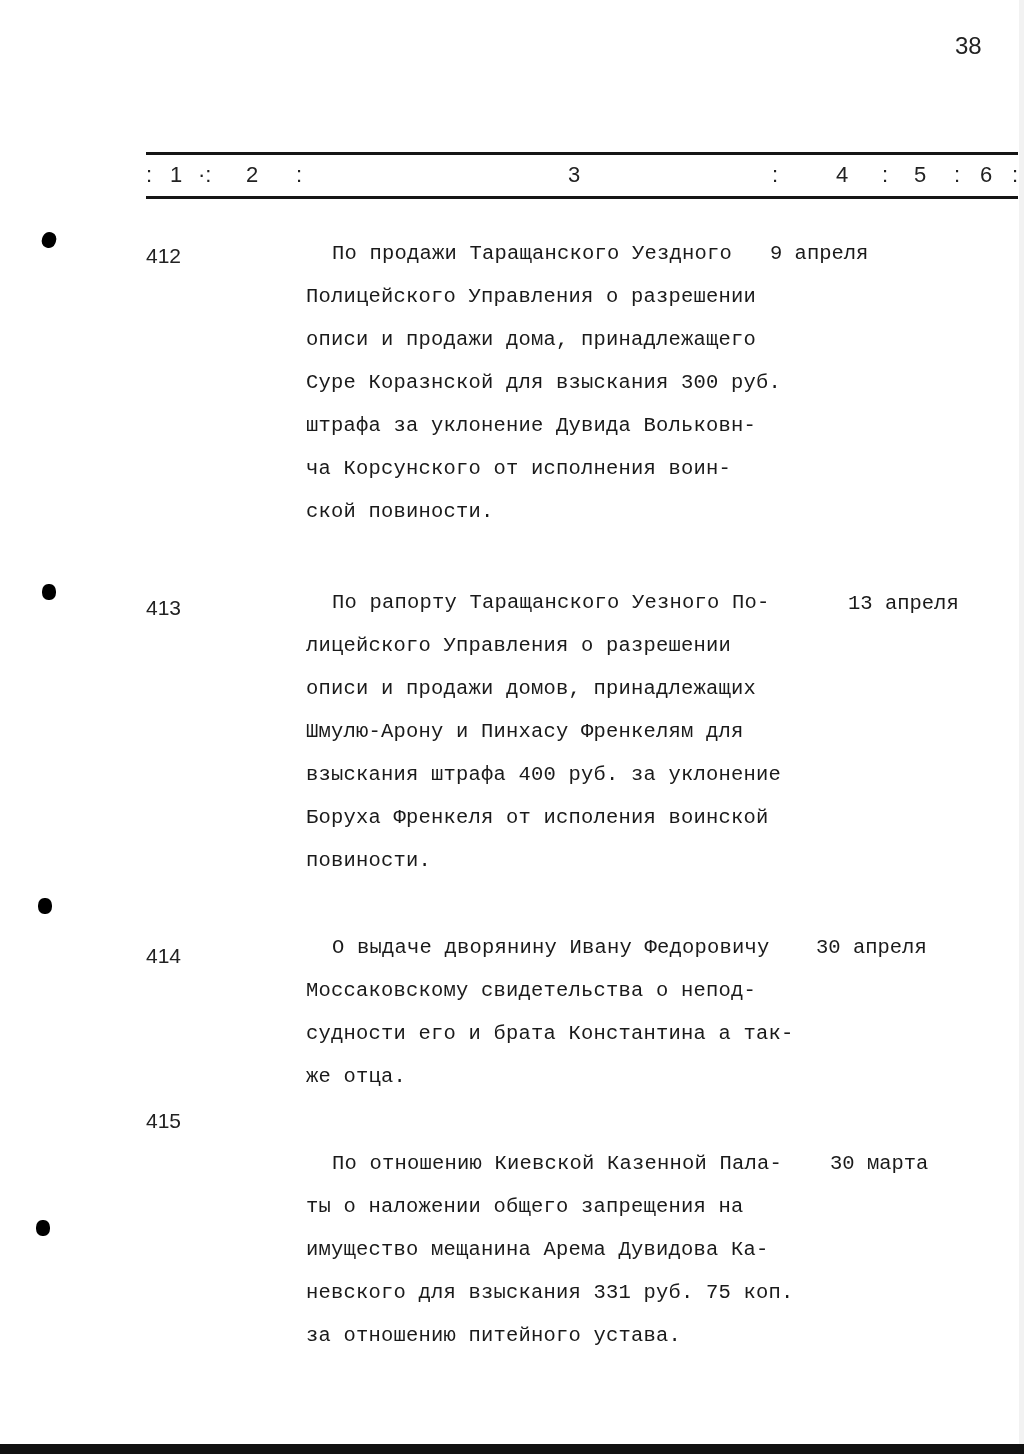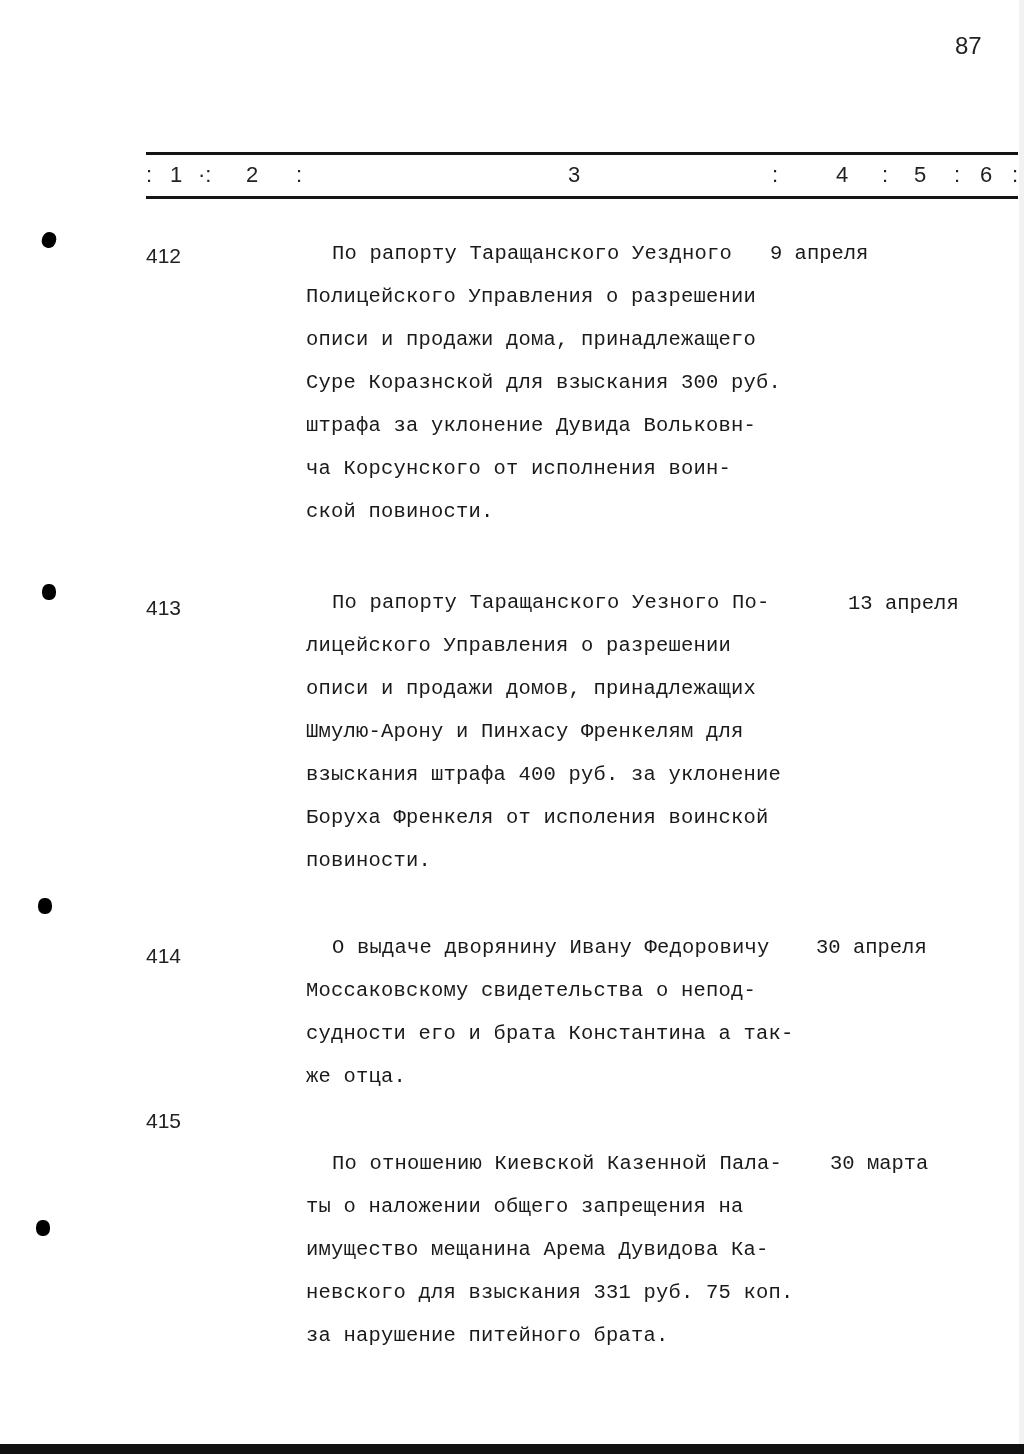--- a/index.html
+++ b/index.html
@@ -45,21 +45,21 @@
       background: #111;
     }
     .right-edge {
       position: absolute; left: 1019px; top: 0; width: 5px; height: 1454px;
       background: #f2f2f2;
     }
   </style>
 </head>
 <body>
 
-<div class="page-number">87</div>
+<div class="page-number">38</div>
 
 <div class="rule top"></div>
 <div class="header-row">
   <span style="left:0px">:</span>
   <span style="left:24px">1</span>
   <span style="left:52px">·:</span>
   <span style="left:100px">2</span>
   <span style="left:150px">:</span>
   <span style="left:422px">3</span>
   <span style="left:626px">:</span>
@@ -72,21 +72,21 @@
 </div>
 <div class="rule bottom"></div>
 
 <div class="punch" style="left:42px; top:232px; transform:rotate(20deg);"></div>
 <div class="punch" style="left:42px; top:584px;"></div>
 <div class="punch" style="left:38px; top:898px;"></div>
 <div class="punch" style="left:36px; top:1220px;"></div>
 
 <div class="entry-number" style="top:244px;">412</div>
 <div class="entry-text" style="top:232px;">
-  <span class="line indent">По рапорту Таращанского Уездного</span>
+  <span class="line indent">По продажи Таращанского Уездного</span>
   <span class="line">Полицейского Управления о разрешении</span>
   <span class="line">описи и продажи дома, принадлежащего</span>
   <span class="line">Суре Коразнской для взыскания 300 руб.</span>
   <span class="line">штрафа за уклонение Дувида Вольковн-</span>
   <span class="line">ча Корсунского от исполнения воин-</span>
   <span class="line">ской повиности.</span>
 </div>
 <div class="entry-date" style="left:770px; top:242px;">9 апреля</div>
 
 <div class="entry-number" style="top:596px;text-align:center;">413</div>
@@ -109,18 +109,18 @@
   <span class="line">же отца.</span>
 </div>
 <div class="entry-date" style="left:816px; top:936px;">30 апреля</div>
 
 <div class="entry-number" style="top:1109px;">415</div>
 <div class="entry-text" style="top:1142px;">
   <span class="line indent">По отношению Киевской Казенной Пала-</span>
   <span class="line">ты о наложении общего запрещения на</span>
   <span class="line">имущество мещанина Арема Дувидова Ка-</span>
   <span class="line">невского для взыскания 331 руб. 75 коп.</span>
-  <span class="line">за нарушение питейного брата.</span>
+  <span class="line">за отношению питейного устава.</span>
 </div>
 <div class="entry-date" style="left:830px; top:1152px;">30 марта</div>
 
 <div class="right-edge"></div>
 <div class="bottom-edge"></div>
 
 </body></html>

